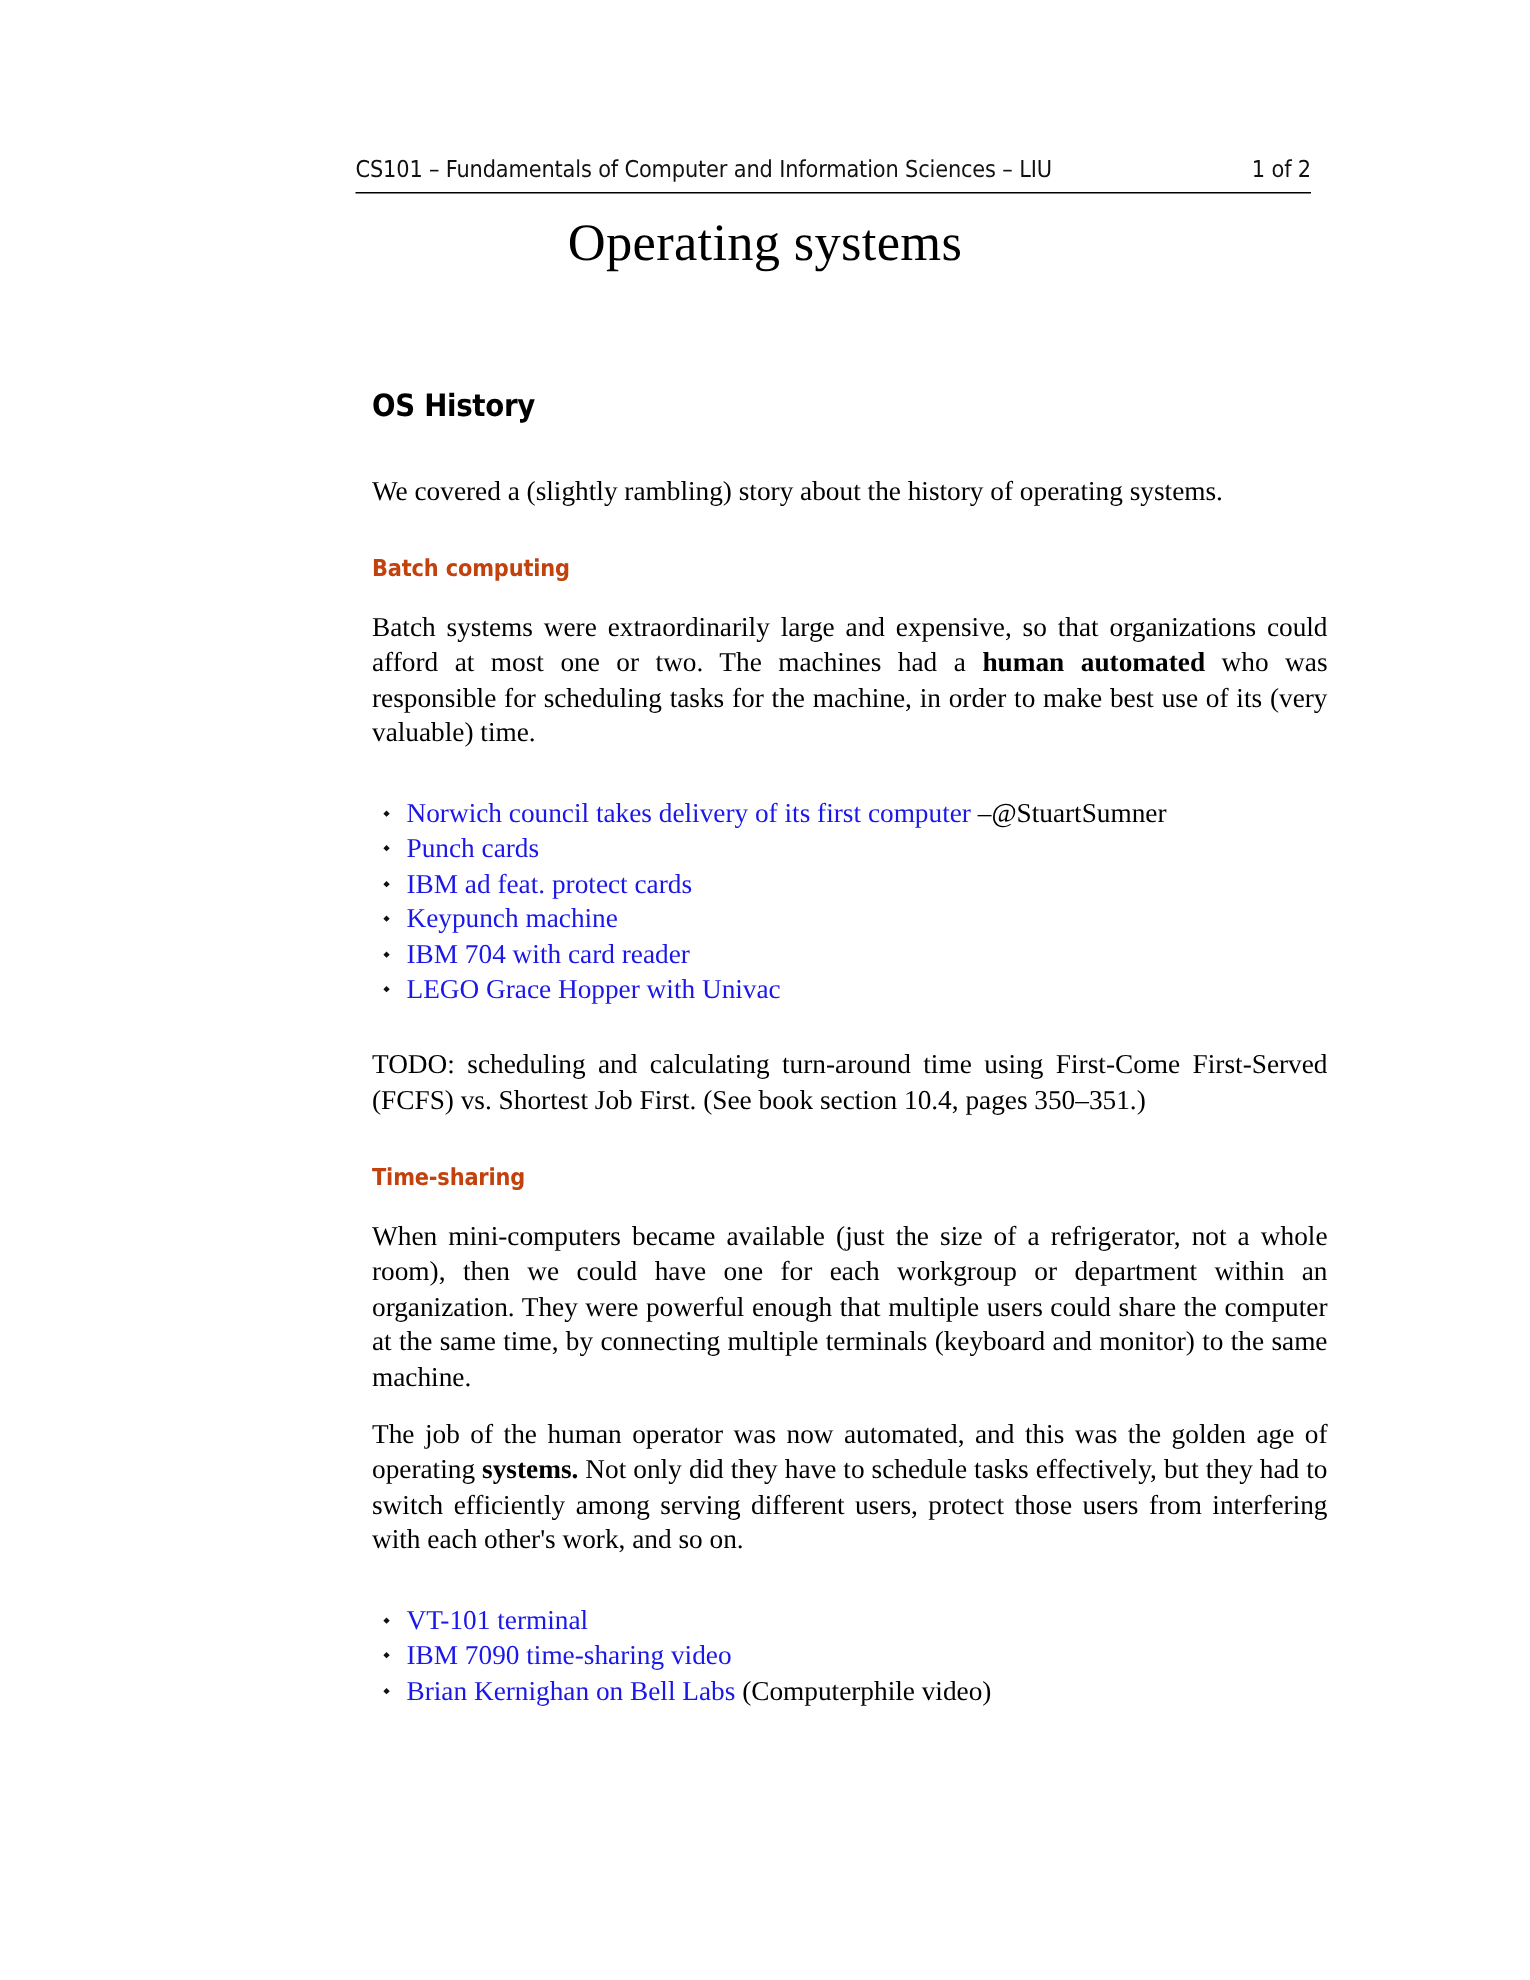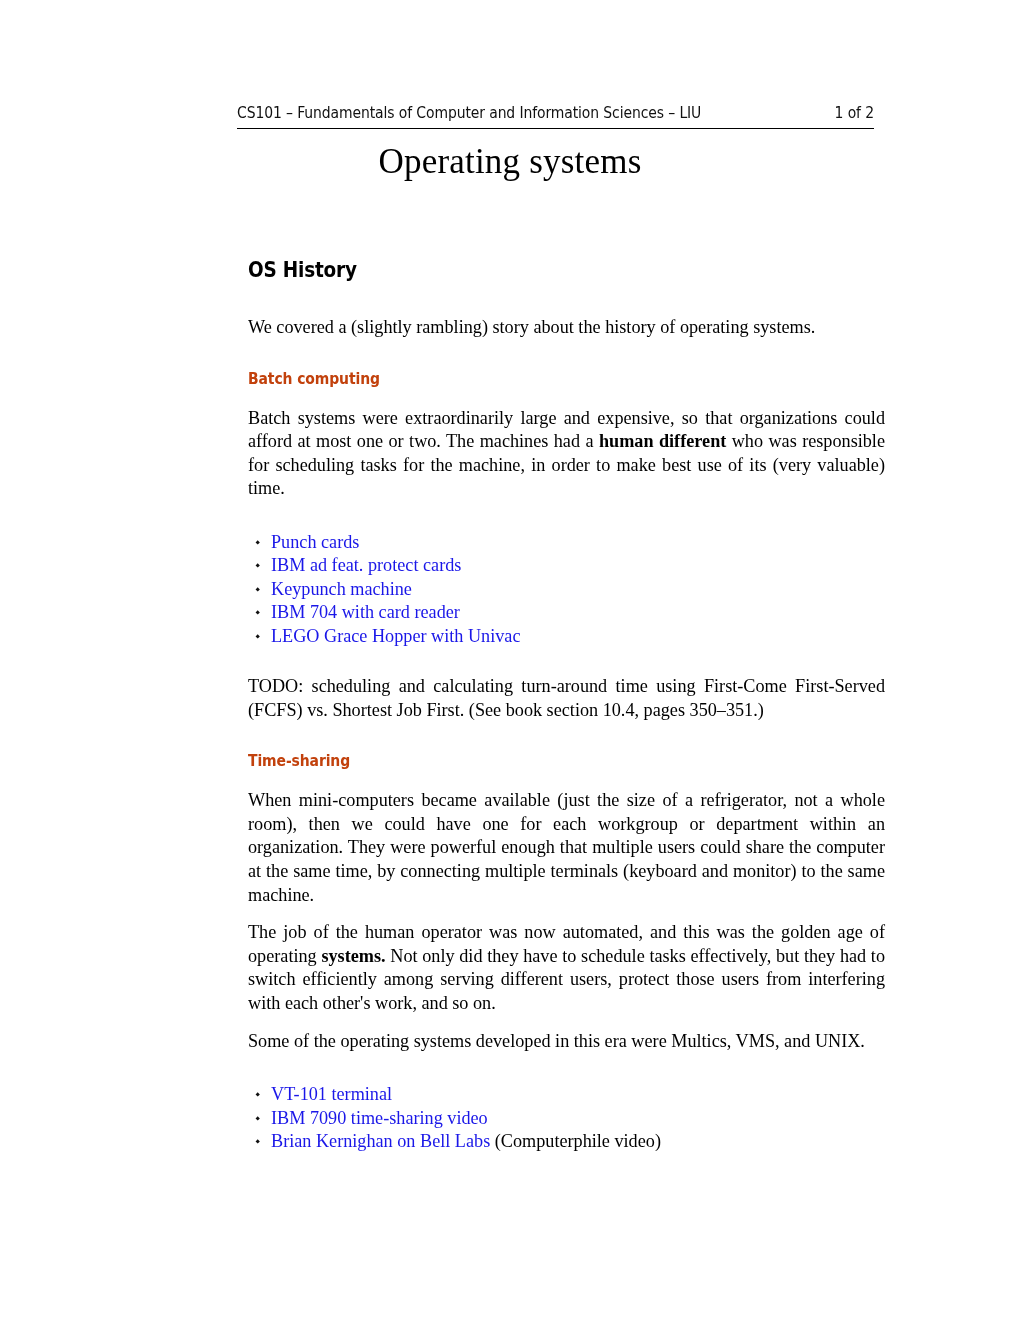--- a/index.html
+++ b/index.html
@@ -139,43 +139,43 @@
   <div class="doc-title">Operating systems</div>
 
   <div class="content">
 
     <h2 class="sec-h">OS History</h2>
 
     <p class="body">We covered a (slightly rambling) story about the history of operating systems.</p>
 
     <h3 class="sub-h">Batch computing</h3>
 
-    <p class="body"><span>Batch systems were extraordinarily large and expensive, so that organizations could afford at most one or two. The machines had a </span><b>human different</b><span> who was responsible for scheduling tasks for the machine, in order to make best use of its (very valuable) time.</span></p>
+    <p class="body"><span>Batch systems were extraordinarily large and expensive, so that organizations could afford at most one or two. The machines had a </span><b>human automated</b><span> who was responsible for scheduling tasks for the machine, in order to make best use of its (very valuable) time.</span></p>
 
     <div class="gap-after-para"></div>
 
     <ul class="links">
+      <li><a class="lnk" href="#">Norwich council takes delivery of its first computer</a><span class="blk"> –@StuartSumner</span></li>
       <li><a class="lnk" href="#">Punch cards</a><span class="blk"></span></li>
       <li><a class="lnk" href="#">IBM ad feat. protect cards</a><span class="blk"></span></li>
       <li><a class="lnk" href="#">Keypunch machine</a><span class="blk"></span></li>
       <li><a class="lnk" href="#">IBM 704 with card reader</a><span class="blk"></span></li>
       <li><a class="lnk" href="#">LEGO Grace Hopper with Univac</a><span class="blk"></span></li>
     </ul>
 
     <div class="gap-after-para" style="height:27px"></div>
 
     <p class="body">TODO: scheduling and calculating turn-around time using First-Come First-Served (FCFS) vs. Shortest Job First. (See book section 10.4, pages 350–351.)</p>
 
     <h3 class="sub-h" style="margin-top:30px">Time-sharing</h3>
 
     <p class="body">When mini-computers became available (just the size of a refrigerator, not a whole room), then we could have one for each workgroup or department within an organization. They were powerful enough that multiple users could share the computer at the same time, by connecting multiple terminals (keyboard and monitor) to the same machine.</p>
 
     <p class="body"><span>The job of the human operator was now automated, and this was the golden age of operating </span><b>systems.</b><span> Not only did they have to schedule tasks effectively, but they had to switch efficiently among serving different users, protect those users from interfering with each other's work, and so on.</span></p>
 
-    <p class="body">Some of the operating systems developed in this era were Multics, VMS, and UNIX.</p>
 
     <div class="gap-after-para"></div>
 
     <ul class="links">
       <li><a class="lnk" href="#">VT-101 terminal</a><span class="blk"></span></li>
       <li><a class="lnk" href="#">IBM 7090 time-sharing video</a><span class="blk"></span></li>
       <li><a class="lnk" href="#">Brian Kernighan on Bell Labs</a><span class="blk"> (Computerphile video)</span></li>
     </ul>
 
   </div>

